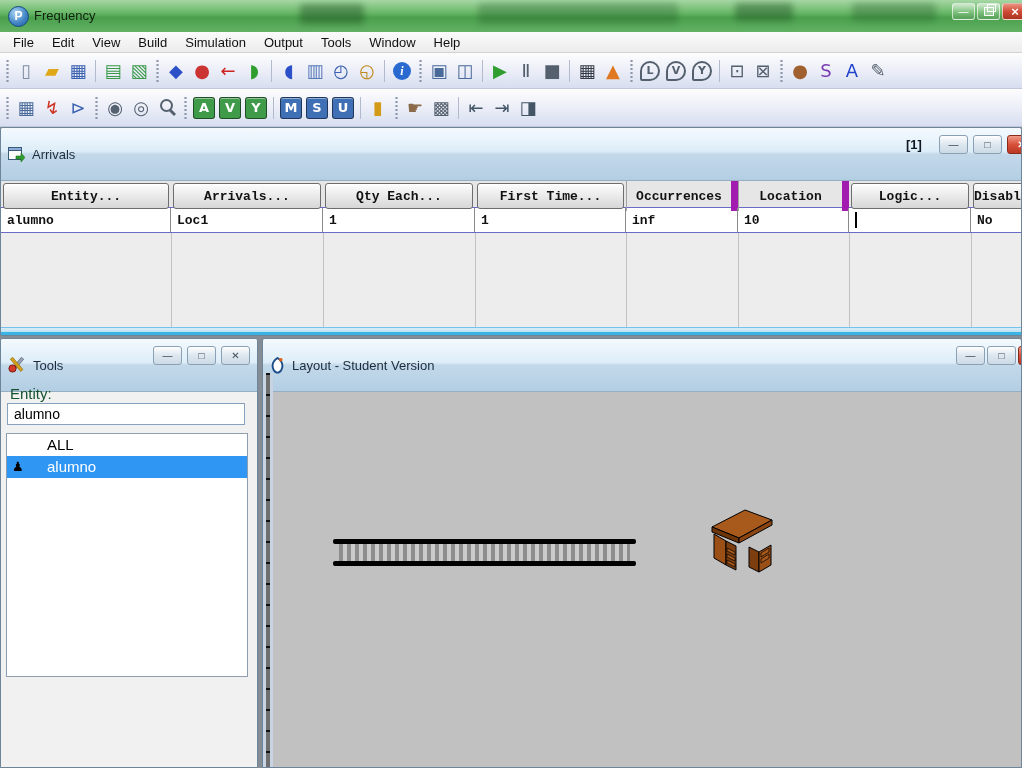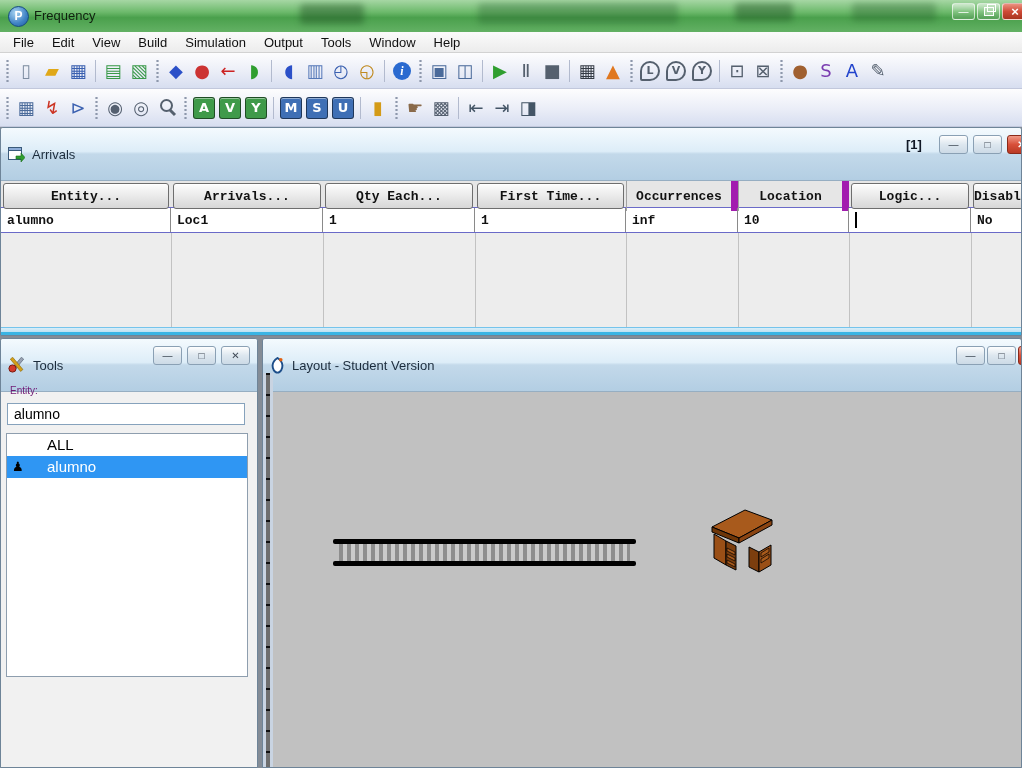--- a/index.html
+++ b/index.html
@@ -74,21 +74,21 @@
   .dcell:nth-of-type(1){width:170px}.dcell:nth-of-type(2){width:152px}.dcell:nth-of-type(3){width:152px}
   .dcell:nth-of-type(4){width:151px}.dcell:nth-of-type(5){width:112px}.dcell:nth-of-type(6){width:111px}
   .dcell:nth-of-type(7){width:122px}.dcell:nth-of-type(8){width:58px}
   .caret{width:2px;height:16px;background:#000}
   .tbl-empty{position:relative;height:113px;background:#ededed}
   .vline{position:absolute;top:0;bottom:0;width:1px;background:#c2c2c2}
   .arr-bottom{position:absolute;left:0;right:0;bottom:0;height:7px;
     background:linear-gradient(#d8edf8,#a8d8f0);box-shadow:inset 0 -3px 0 #3ab4e4;border-top:1px solid #74c4ec}
   
   #tools-win{left:0;top:338px;width:258px;height:430px;background:#f1f1f1}
-  #entity-label{position:absolute;left:9px;top:46px;font-size:10px;color:#701a75}
+  #entity-label{position:absolute;left:9px;top:46px;font-size:15px;color:#14532d}
   #entity-input{position:absolute;left:6px;top:64px;width:238px;height:22px;border:1px solid #86a2bc;background:#fff;
     font-family:"Liberation Sans",sans-serif;font-size:14px;padding:0 0 0 6px;box-sizing:border-box;color:#000}
   #entity-list{position:absolute;left:5px;top:94px;width:242px;height:244px;background:#fff;border:1px solid #8e9eae;box-sizing:border-box}
   .l-item{height:22px;line-height:22px;padding-left:40px;position:relative;font-size:15px;color:#000;box-sizing:border-box}
   .l-item.sel{background:#2f96f3;color:#fff}
   .l-item .ic{position:absolute;left:5px;top:0;font-size:13px;color:#000;font-family:"DejaVu Sans",sans-serif}
   
   #layout-win{left:262px;top:338px;width:760px;height:430px;background:#c1c1c1}
   #layout-ruler{position:absolute;left:0;top:34px;bottom:0;width:10px;background:#c9d4e2}
   #layout-ruler::before{content:"";position:absolute;left:3px;top:0;bottom:0;width:4px;

